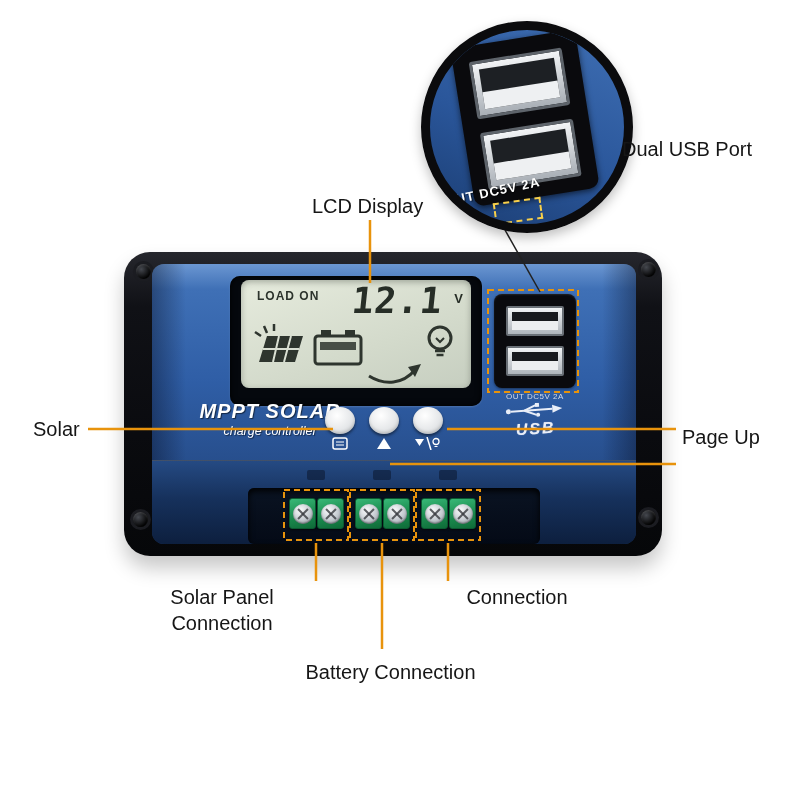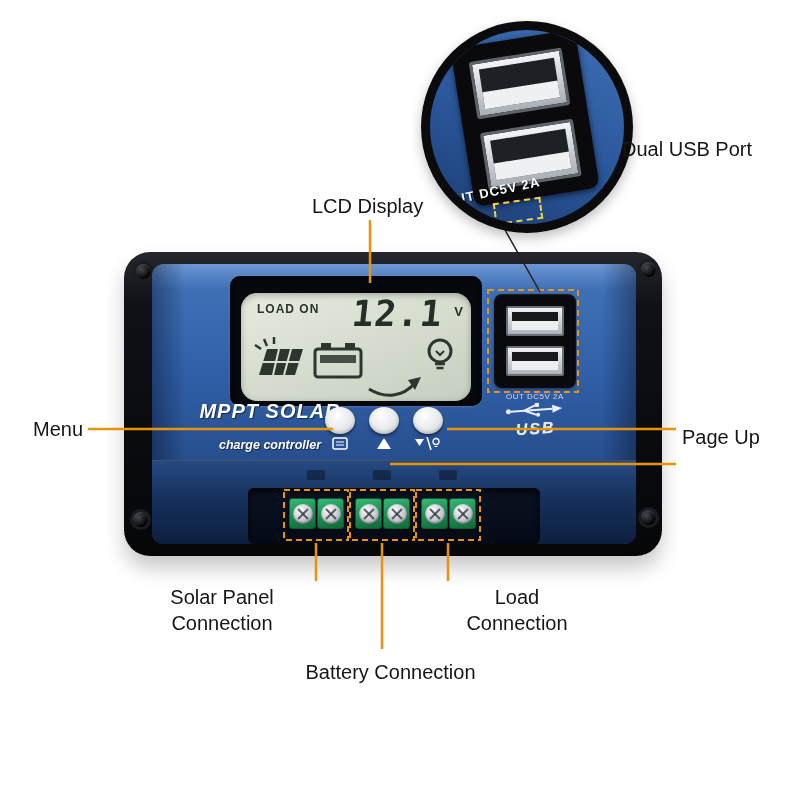--- a/index.html
+++ b/index.html
@@ -20,33 +20,33 @@
   .face::before { content:""; position:absolute; inset:0;
           background:linear-gradient(90deg,rgba(3,8,25,.38),rgba(3,8,25,0) 7%,rgba(3,8,25,0) 93%,rgba(3,8,25,.38)); }
   .bottom-band { position:absolute; left:0; top:196px; width:484px; height:84px;
           background:linear-gradient(180deg,#254a83 0%,#16315c 45%,#0d1f3e 100%);
           border-top:1px solid rgba(255,255,255,.22); }
   .speaker-dot { position:absolute; left:95px; top:54px; width:5px; height:5px; border-radius:50%; background:#05070c; }
 
   
   .lcd-bezel { position:absolute; left:78px; top:12px; width:252px; height:130px; border-radius:10px;
                background:#05080d; box-shadow:inset 0 0 6px #000, 0 1px 2px rgba(255,255,255,.15); }
-  .lcd { position:absolute; left:11px; top:17px; width:230px; height:108px; border-radius:16px;
+  .lcd { position:absolute; left:11px; top:4px; width:230px; height:108px; border-radius:8px;
          background:linear-gradient(160deg,#e6ebdd 0%,#d3dacb 60%,#c6cec0 100%);
          box-shadow:inset 0 2px 6px rgba(40,50,40,.35); overflow:hidden; }
   .lcd-status { position:absolute; left:16px; top:9px; font-size:12px; font-weight:bold; color:#2c332c; letter-spacing:1px; }
   .lcd-volts { position:absolute; right:28px; top:0px; font-family:"DejaVu Sans Mono",monospace; font-weight:bold;
                font-size:36px; color:#272e27; transform:skewX(-6deg); letter-spacing:1px; }
   .lcd-unit { position:absolute; right:8px; top:11px; font-size:13px; font-weight:bold; color:#272e27; }
   .lcd-icons { position:absolute; left:0; top:44px; }
 
   
   .brand { position:absolute; left:40px; top:136px; width:156px; text-align:center; color:#fff; font-style:italic; }
   .brand .b1 { font-size:20px; font-weight:bold; letter-spacing:1px; text-shadow:1px 1px 1px rgba(0,0,0,.55); }
-  .brand .b2 { font-size:12.5px; font-weight:bold; margin-top:15px; text-shadow:1px 1px 1px rgba(0,0,0,.5); }
+  .brand .b2 { font-size:12.5px; font-weight:normal; margin-top:1px; text-shadow:1px 1px 1px rgba(0,0,0,.5); }
 
   
   .pbtn { position:absolute; width:30px; height:27px; border-radius:50%;
           background:radial-gradient(circle at 40% 32%, #ffffff, #e6e8ea 55%, #c6c9cc 100%);
           box-shadow:0 2px 3px rgba(0,0,0,.5), inset 0 -2px 3px rgba(0,0,0,.15); }
   .bicon { position:absolute; }
 
   
   .usb-module { position:absolute; left:342px; top:30px; width:82px; height:94px; border-radius:8px;
                 background:#0a0a0e; box-shadow:inset 0 1px 2px rgba(255,255,255,.1), 0 1px 3px rgba(0,0,0,.5); }
@@ -242,26 +242,25 @@
         <div class="slot"></div>
         <div class="tongue"></div>
       </div>
     </div>
     <div class="inset-text">OUT DC5V 2A</div>
     <div class="inset-dash"></div>
   </div>
 
   <div class="label" style="left:622px; top:136px;">Dual USB Port</div>
   <div class="label" style="left:312px; top:193px;">LCD Display</div>
-  <div class="label" style="left:33px;  top:416px;">Menu</div>
+  <div class="label" style="left:33px;  top:416px;">Solar</div>
   <div class="label" style="left:682px; top:424px;">Page Up</div>
 
   <div class="label center" style="left:142px; top:584px; width:160px;text-align:center;">
     <div>Solar Panel</div>
     <div>Connection</div>
   </div>
   <div class="label center" style="left:447px; top:584px; width:140px;">
-    <div>Load</div>
     <div>Connection</div>
   </div>
   <div class="label center" style="left:288px; top:653px; width:205px;margin-top:6px;">Battery Connection</div>
 
 </div>
 
 </body></html>

